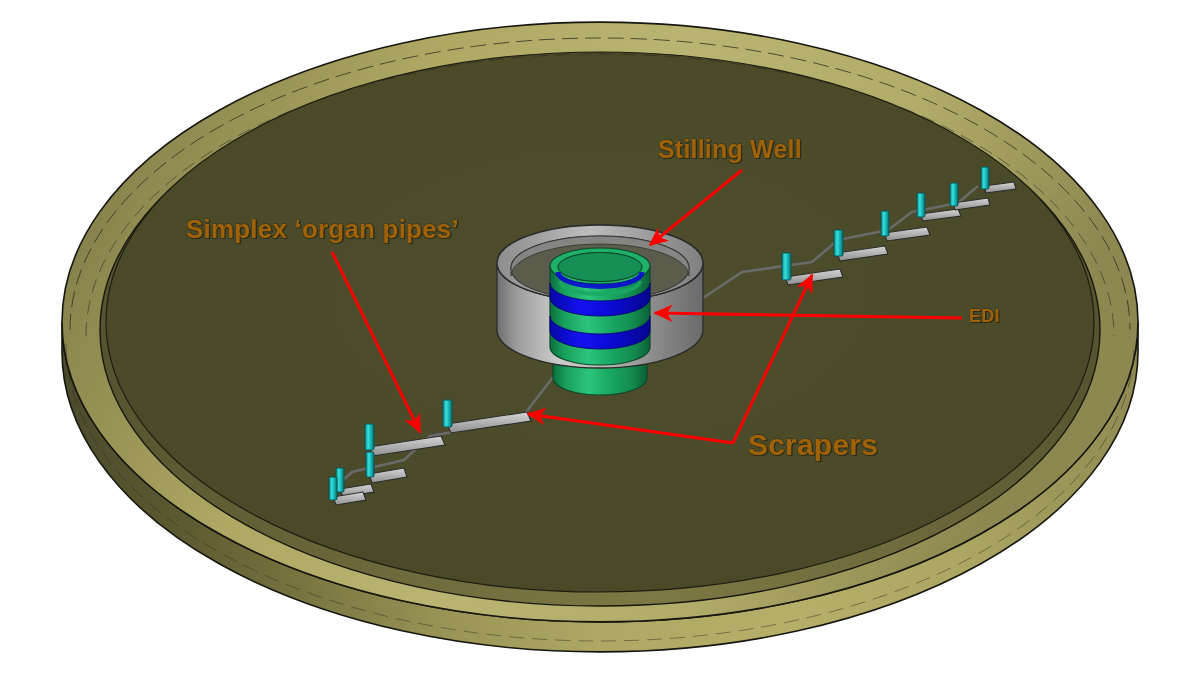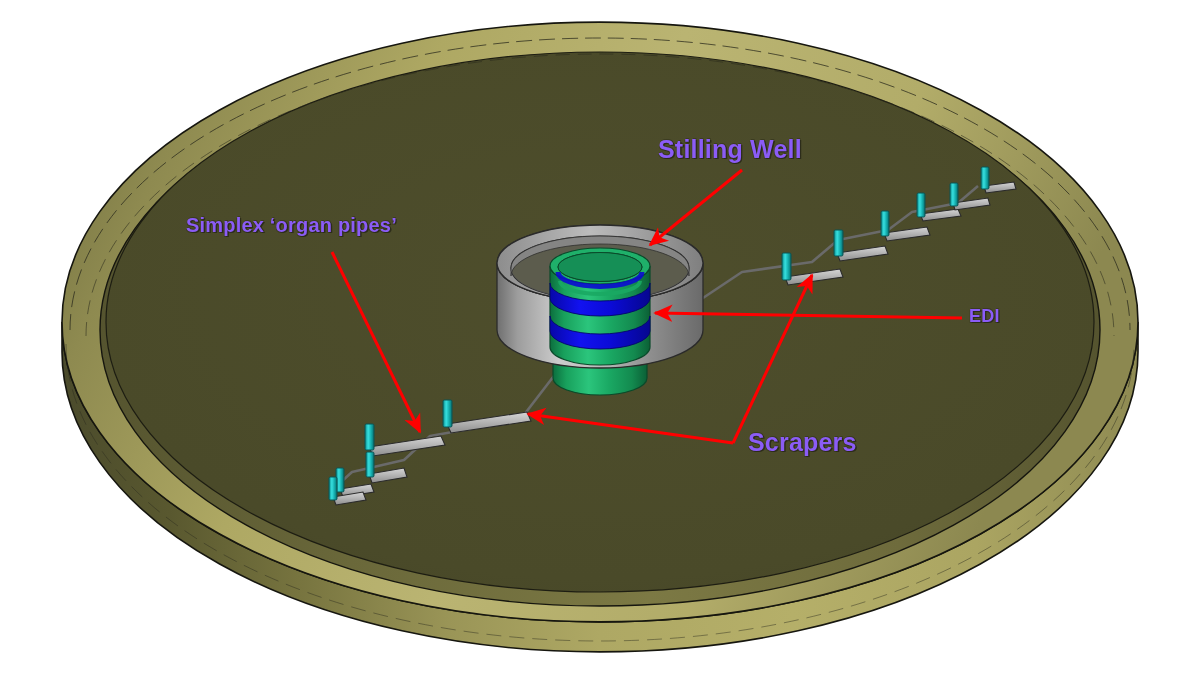--- a/index.html
+++ b/index.html
@@ -3,35 +3,35 @@
 <meta charset="utf-8">
 <title>Clarifier Tank Diagram</title>
 <style>
   html,body{margin:0;padding:0;background:#ffffff;}
   body{width:1200px;height:675px;overflow:hidden;
        font-family:"Liberation Sans", sans-serif;}
   #stage{position:relative;width:1200px;height:675px;background:#ffffff;}
   #scene{position:absolute;left:0;top:0;width:1200px;height:675px;}
   .lbl{
     position:absolute;
-    color:#8b5cf6;
+    color:#a16207;
     font-weight:bold;
     font-family:"Liberation Sans", sans-serif;
     white-space:nowrap;
     letter-spacing:0.2px;
     text-shadow:
        1.4px 1.4px 0 rgba(40,40,25,.85),
        -0.6px 0.6px 0 rgba(40,40,25,.45),
        0.6px -0.6px 0 rgba(40,40,25,.45);
     pointer-events:none;
   }
-  #lbl-simplex{left:186px;  top:214px; font-size:20px;}
+  #lbl-simplex{left:186px;  top:214px; font-size:26px;}
   #lbl-stilling{left:658px; top:135px; font-size:25px;}
   #lbl-edi{left:969px;      top:306px; font-size:18px;}
-  #lbl-scrapers{left:748px; top:428px; font-size:25px;}
+  #lbl-scrapers{left:748px; top:428px; font-size:30px;}
 </style>
 </head>
 <body>
 
 <div id="stage">
 
   <svg id="scene" viewBox="0 0 1200 675" xmlns="http://www.w3.org/2000/svg">
     <defs>
 
       <linearGradient id="gWall" x1="0" y1="0" x2="1" y2="0">

